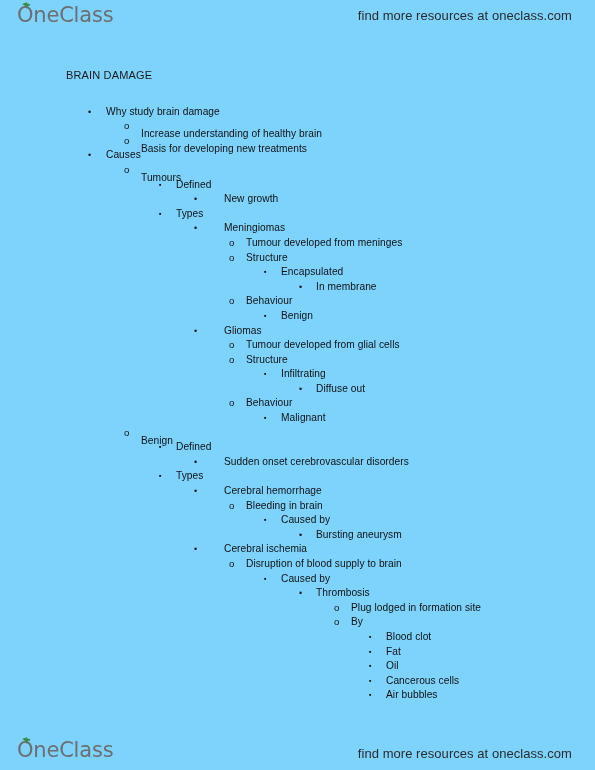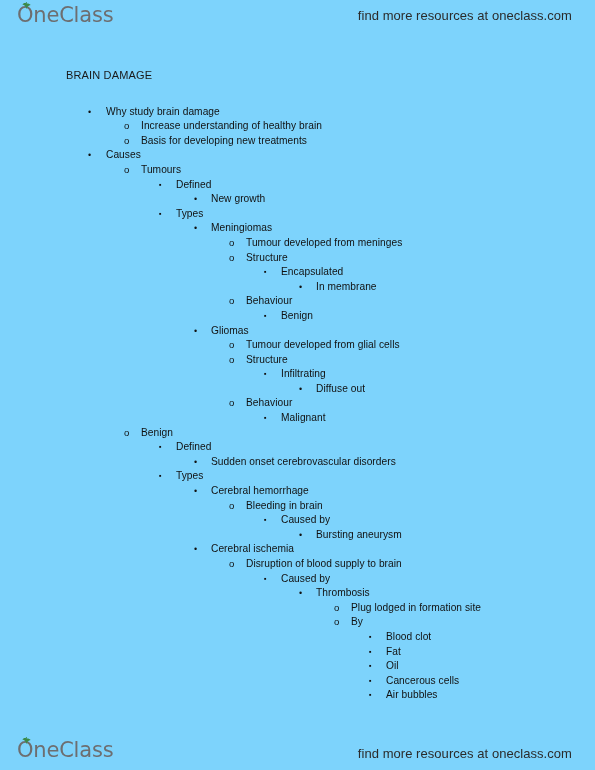--- a/index.html
+++ b/index.html
@@ -119,23 +119,23 @@
     font-size: 9.6px;
     line-height: 14.6px;
   }
   .mk.sq {
     font-size: 7.5px;
     line-height: 14.6px;
   }
 
   
   .l1 > .mk { left: 88px; }   .l1 > .tx { left: 106px; }
-  .l2 > .mk { left: 124px; }  .l2 > .tx { left: 141px; }
+  .l2 > .mk { left: 124px; }  .l2 > .tx { left: 141px; margin-top: 8px; }
   .l3 > .mk { left: 159px; }  .l3 > .tx { left: 176px; }
-  .l4 > .mk { left: 194px; }  .l4 > .tx { left: 211px; }
+  .l4 > .mk { left: 194px; }  .l4 > .tx { left: 224px; }
   .l5 > .mk { left: 229px; }  .l5 > .tx { left: 246px; }
   .l6 > .mk { left: 264px; }  .l6 > .tx { left: 281px; }
   .l7 > .mk { left: 299px; }  .l7 > .tx { left: 316px; }
   .l8 > .mk { left: 334px; }  .l8 > .tx { left: 351px; }
   .l9 > .mk { left: 369px; }  .l9 > .tx { left: 386px; text-align: center; }
 </style>
 </head>
 <body>
 
 <div class="page">

